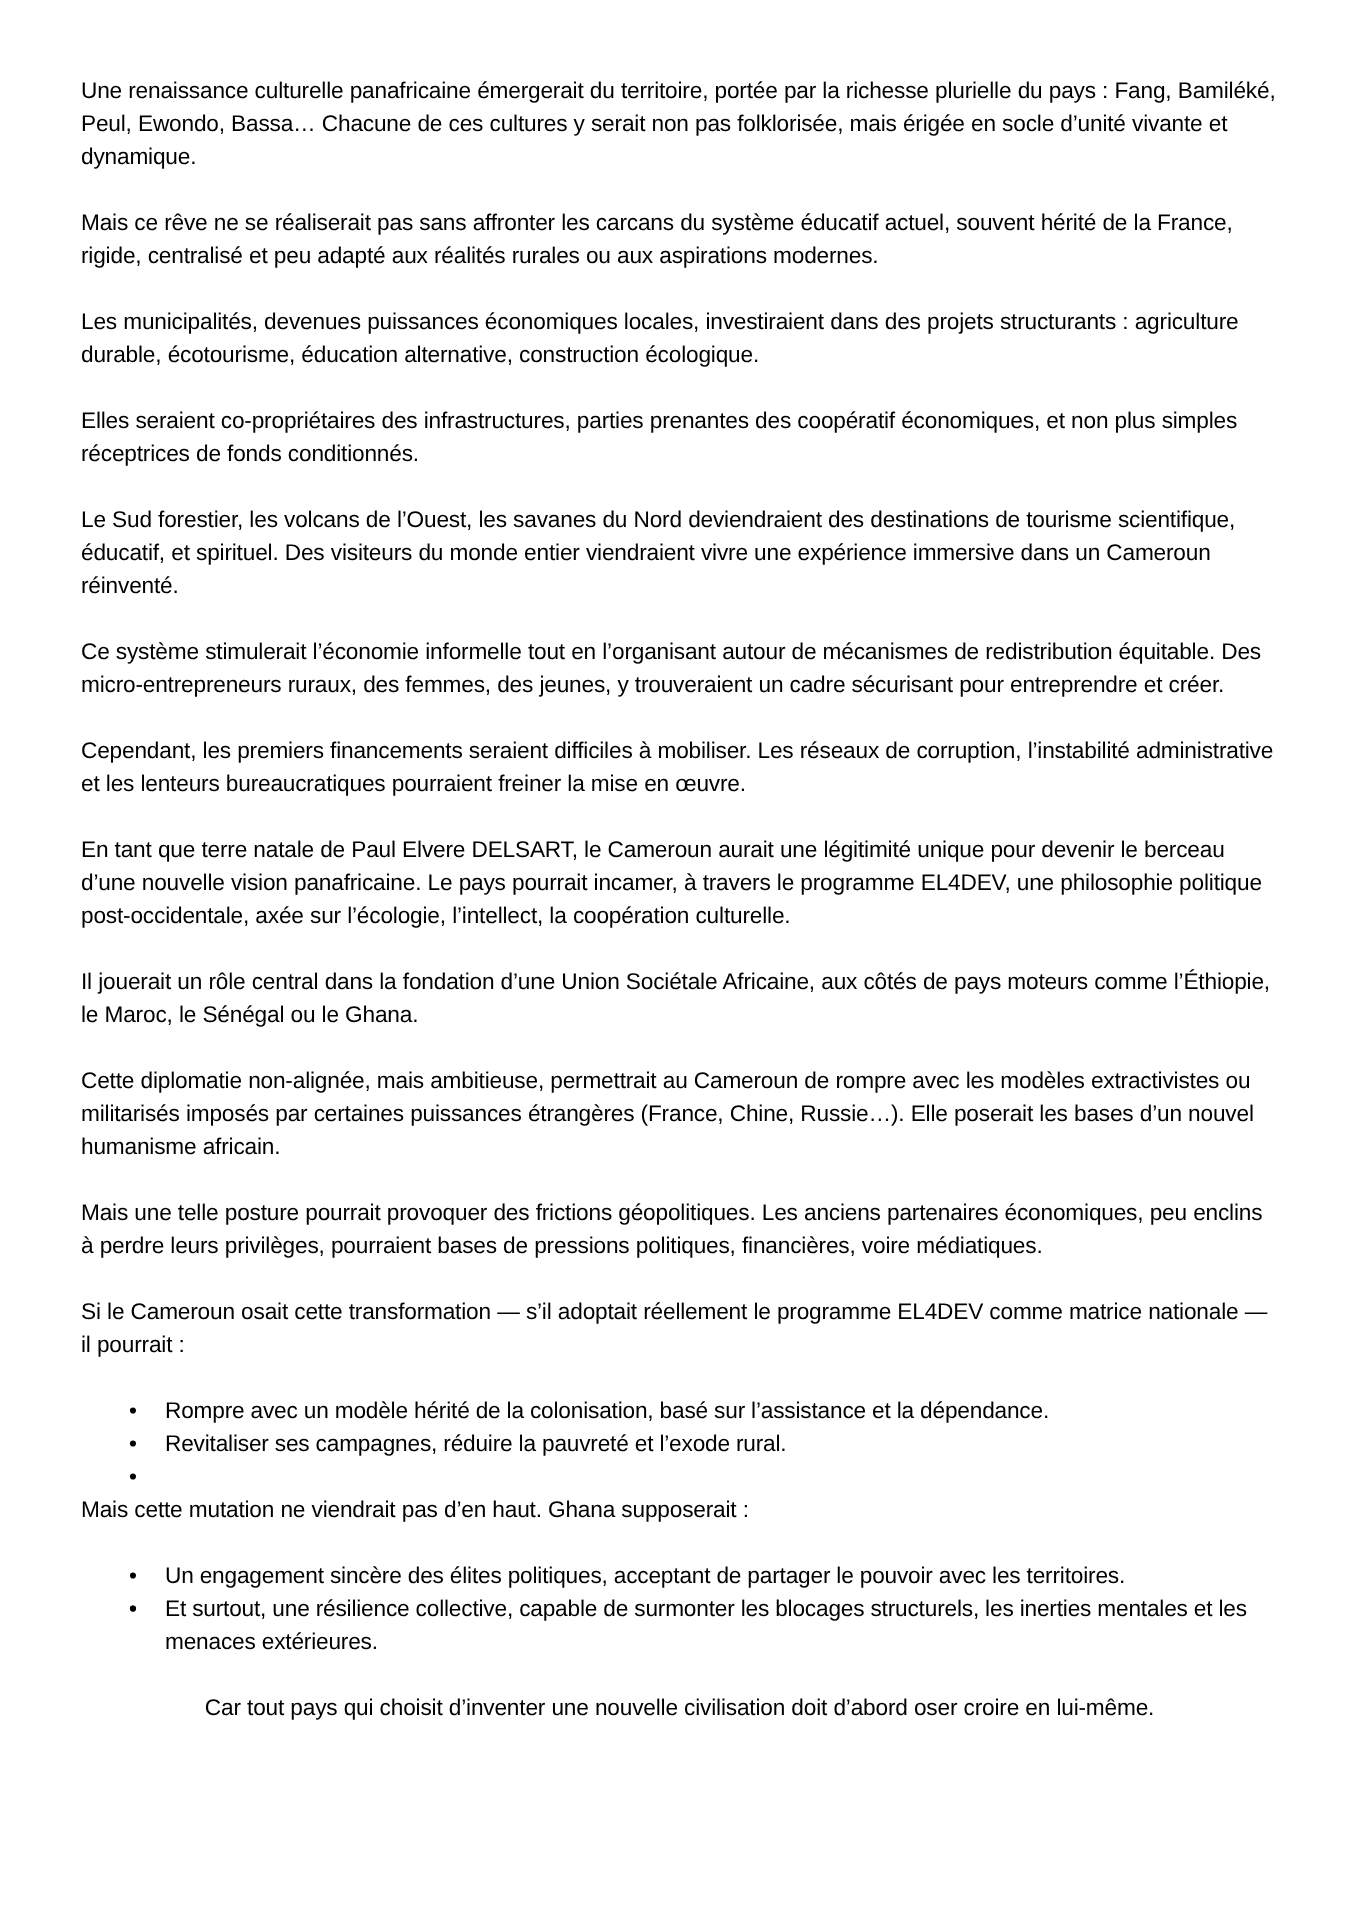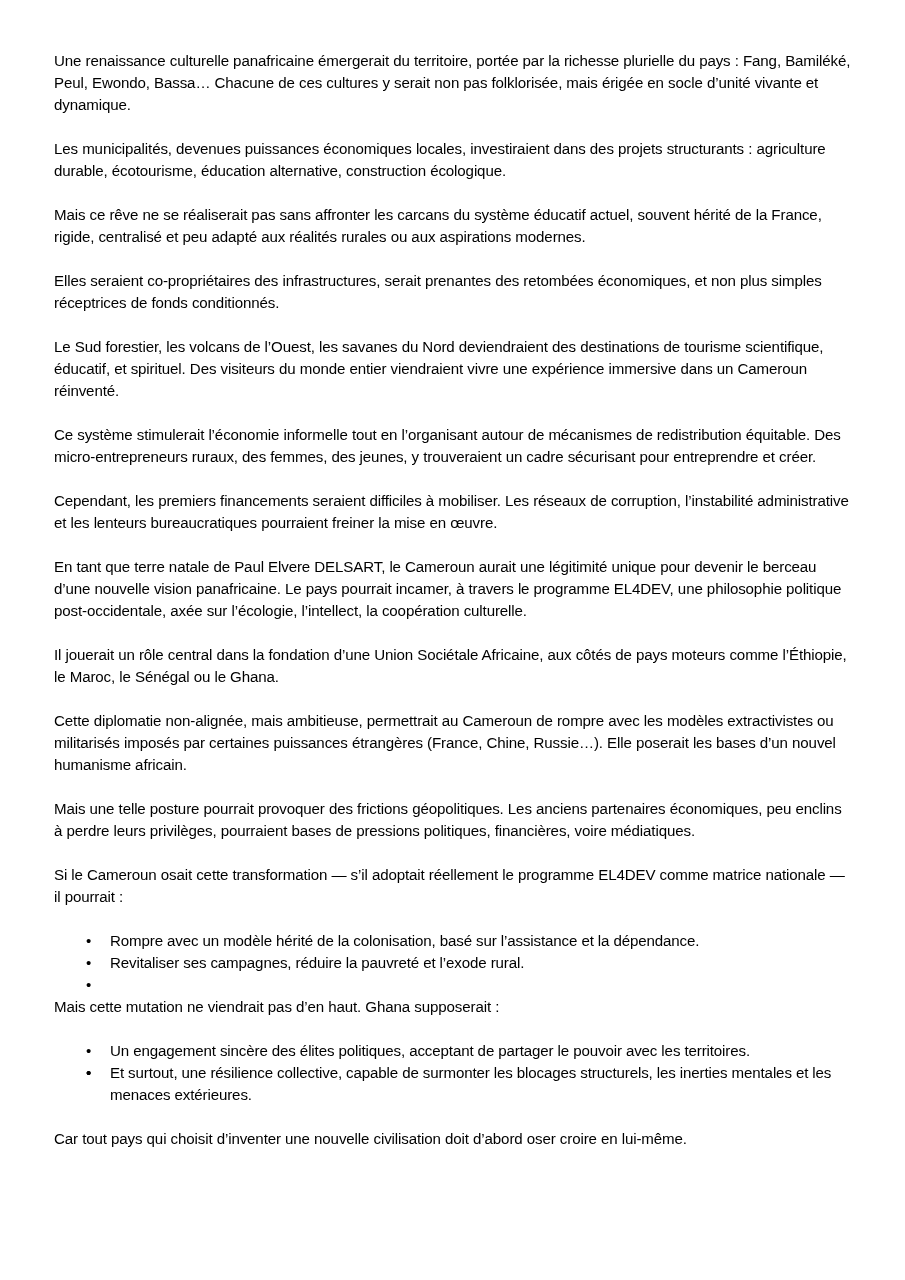--- a/index.html
+++ b/index.html
@@ -31,20 +31,21 @@
     margin: 0 0 22px 0;
     font-size: 15.1px;
     line-height: 22px;
     text-align: left;
     letter-spacing: -0.12px;
     word-spacing: 0.1px;
     color: #000;
   }
   p.para:last-child {
     margin-bottom: 0;
+    text-align: center;
   }
   ul.bullets {
     margin: 0 0 22px 0;
     padding: 0;
     list-style: none;
   }
   ul.bullets li {
     position: relative;
     margin: 0;
     padding-left: 56px;
@@ -62,25 +63,25 @@
   }
 </style>
 </head>
 <body>
 
 <div class="page">
   <div class="doc-body">
 
     <p class="para">Une renaissance culturelle panafricaine émergerait du territoire, portée par la richesse plurielle du pays : Fang, Bamiléké, Peul, Ewondo, Bassa… Chacune de ces cultures y serait non pas folklorisée, mais érigée en socle d’unité vivante et dynamique.</p>
 
+    <p class="para">Mais ce rêve ne se réaliserait pas sans affronter les carcans du système éducatif actuel, souvent hérité de la France, rigide, centralisé et peu adapté aux réalités rurales ou aux aspirations modernes.</p>
+
     <p class="para">Les municipalités, devenues puissances économiques locales, investiraient dans des projets structurants : agriculture durable, écotourisme, éducation alternative, construction écologique.</p>
 
-    <p class="para">Mais ce rêve ne se réaliserait pas sans affronter les carcans du système éducatif actuel, souvent hérité de la France, rigide, centralisé et peu adapté aux réalités rurales ou aux aspirations modernes.</p>
-
-    <p class="para">Elles seraient co-propriétaires des infrastructures, serait prenantes des retombées économiques, et non plus simples réceptrices de fonds conditionnés.</p>
+    <p class="para">Elles seraient co-propriétaires des infrastructures, parties prenantes des coopératif économiques, et non plus simples réceptrices de fonds conditionnés.</p>
 
     <p class="para">Le Sud forestier, les volcans de l’Ouest, les savanes du Nord deviendraient des destinations de tourisme scientifique, éducatif, et spirituel. Des visiteurs du monde entier viendraient vivre une expérience immersive dans un Cameroun réinventé.</p>
 
     <p class="para">Ce système stimulerait l’économie informelle tout en l’organisant autour de mécanismes de redistribution équitable. Des micro-entrepreneurs ruraux, des femmes, des jeunes, y trouveraient un cadre sécurisant pour entreprendre et créer.</p>
 
     <p class="para">Cependant, les premiers financements seraient difficiles à mobiliser. Les réseaux de corruption, l’instabilité administrative et les lenteurs bureaucratiques pourraient freiner la mise en œuvre.</p>
 
     <p class="para">En tant que terre natale de Paul Elvere DELSART, le Cameroun aurait une légitimité unique pour devenir le berceau d’une nouvelle vision panafricaine. Le pays pourrait incamer, à travers le programme EL4DEV, une philosophie politique post-occidentale, axée sur l’écologie, l’intellect, la coopération culturelle.</p>
 
     <p class="para">Il jouerait un rôle central dans la fondation d’une Union Sociétale Africaine, aux côtés de pays moteurs comme l’Éthiopie, le Maroc, le Sénégal ou le Ghana.</p>

